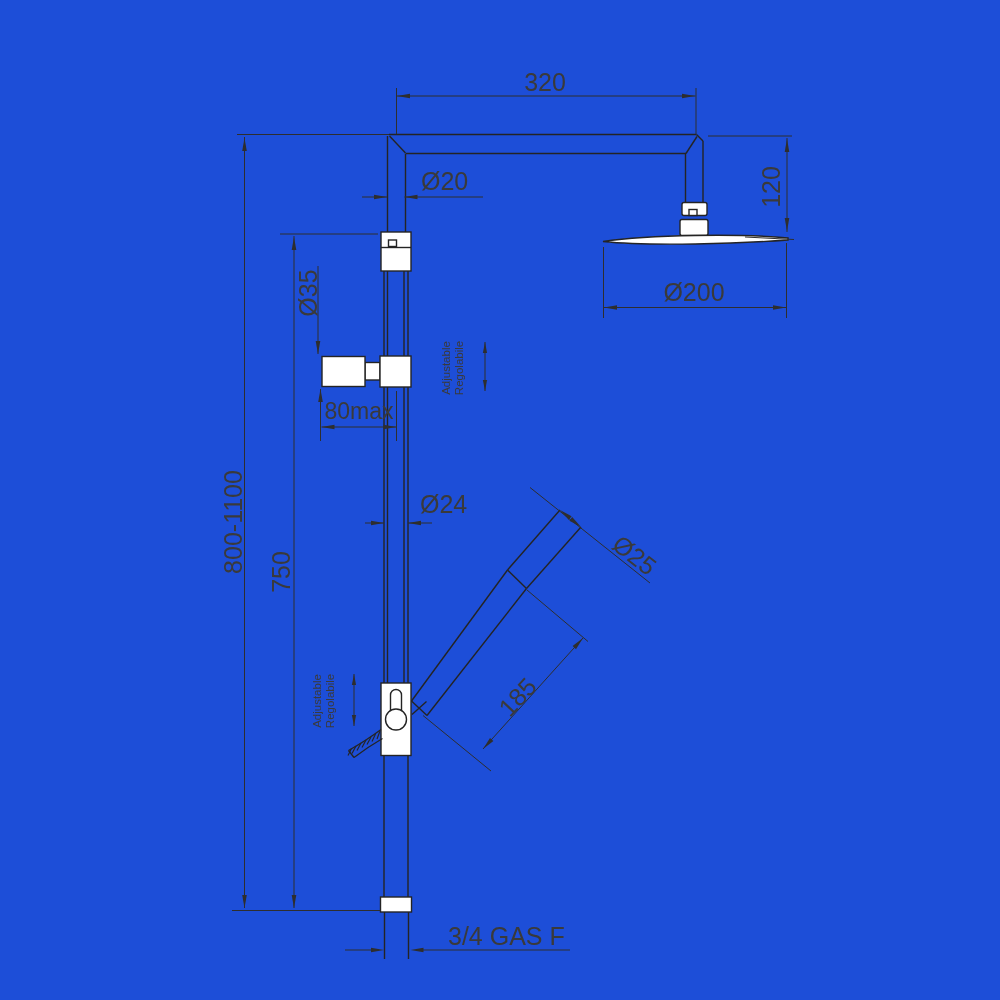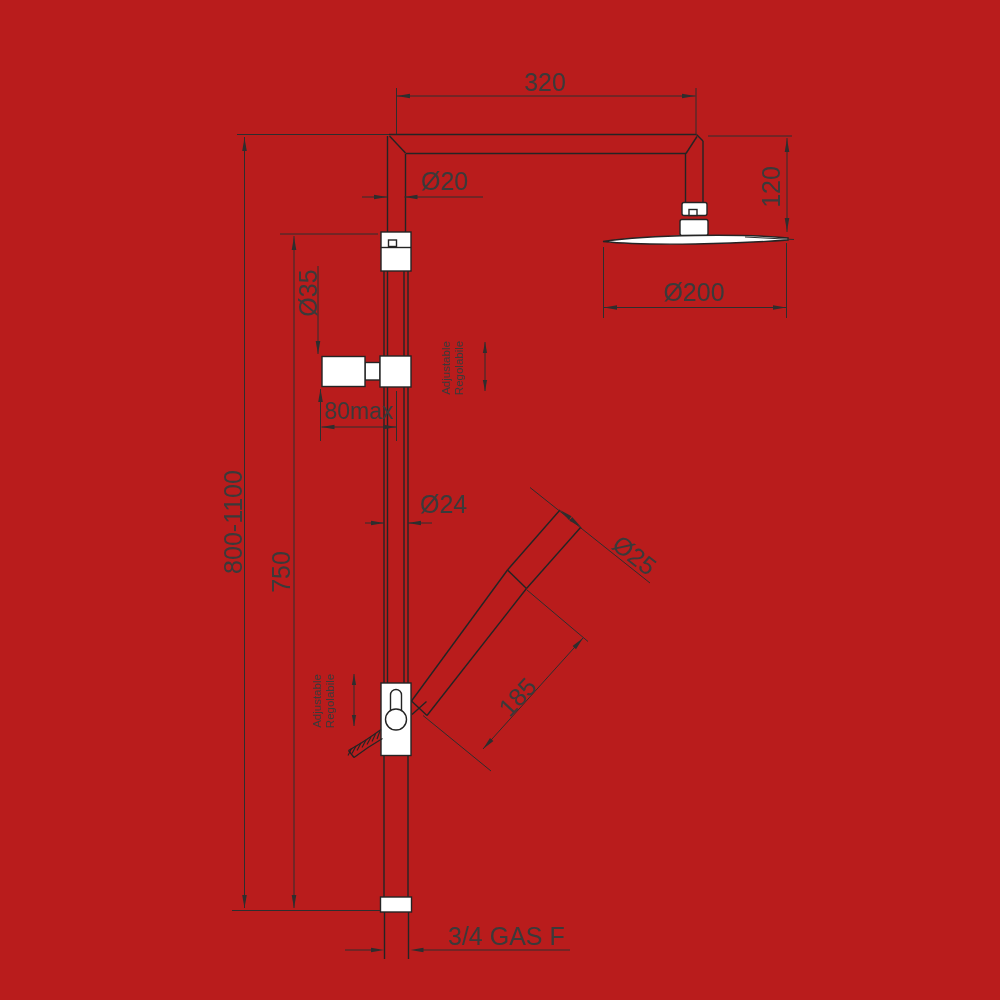--- a/index.html
+++ b/index.html
@@ -1,16 +1,16 @@
 <!DOCTYPE html>
 <html><head>
 <meta charset="utf-8">
 <style>
   html,body{margin:0;padding:0;background:#ffffff;}
-  .stage{position:relative;width:1000px;height:1000px;background:#b91c1c;overflow:hidden;}
+  .stage{position:relative;width:1000px;height:1000px;background:#1d4ed8;overflow:hidden;}
   svg{display:block;}
   .part{stroke:#242424;stroke-width:1.4;fill:none;stroke-linecap:butt;stroke-linejoin:miter;}
   .partfill{stroke:#242424;stroke-width:1.4;fill:#ffffff;}
   .dim{stroke:#2e2e2e;stroke-width:1;fill:none;stroke-linecap:butt;}
   .arr{fill:#2e2e2e;stroke:none;}
   .hose{stroke:#242424;stroke-width:1.3;fill:none;}
   .hatch{stroke:#242424;stroke-width:1.1;fill:none;}
   text{font-family:"Liberation Sans","DejaVu Sans",sans-serif;fill:#3a3a3a;}
   .t-dim{font-size:25px;}
   .t-small{font-size:23px;}

